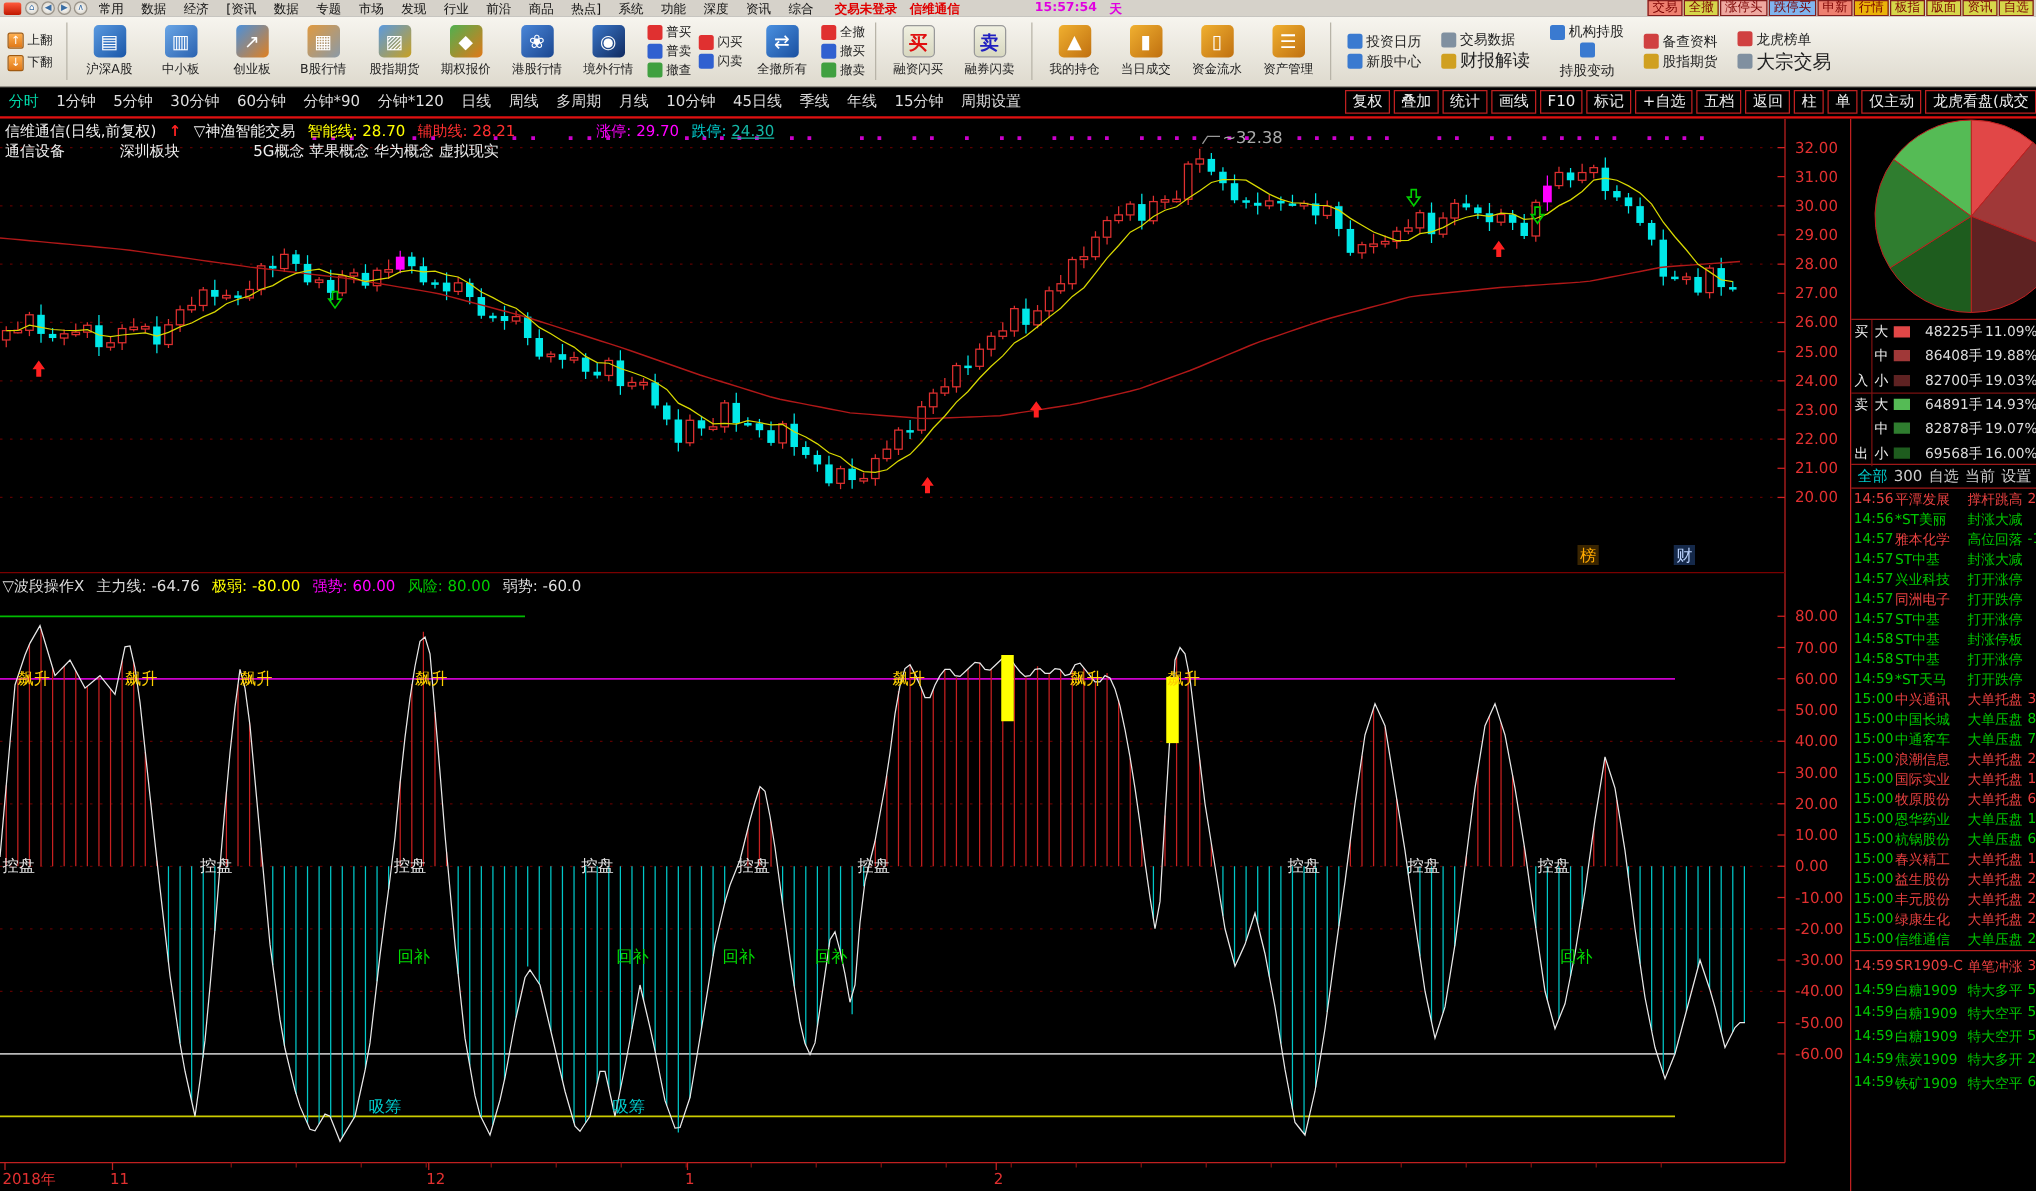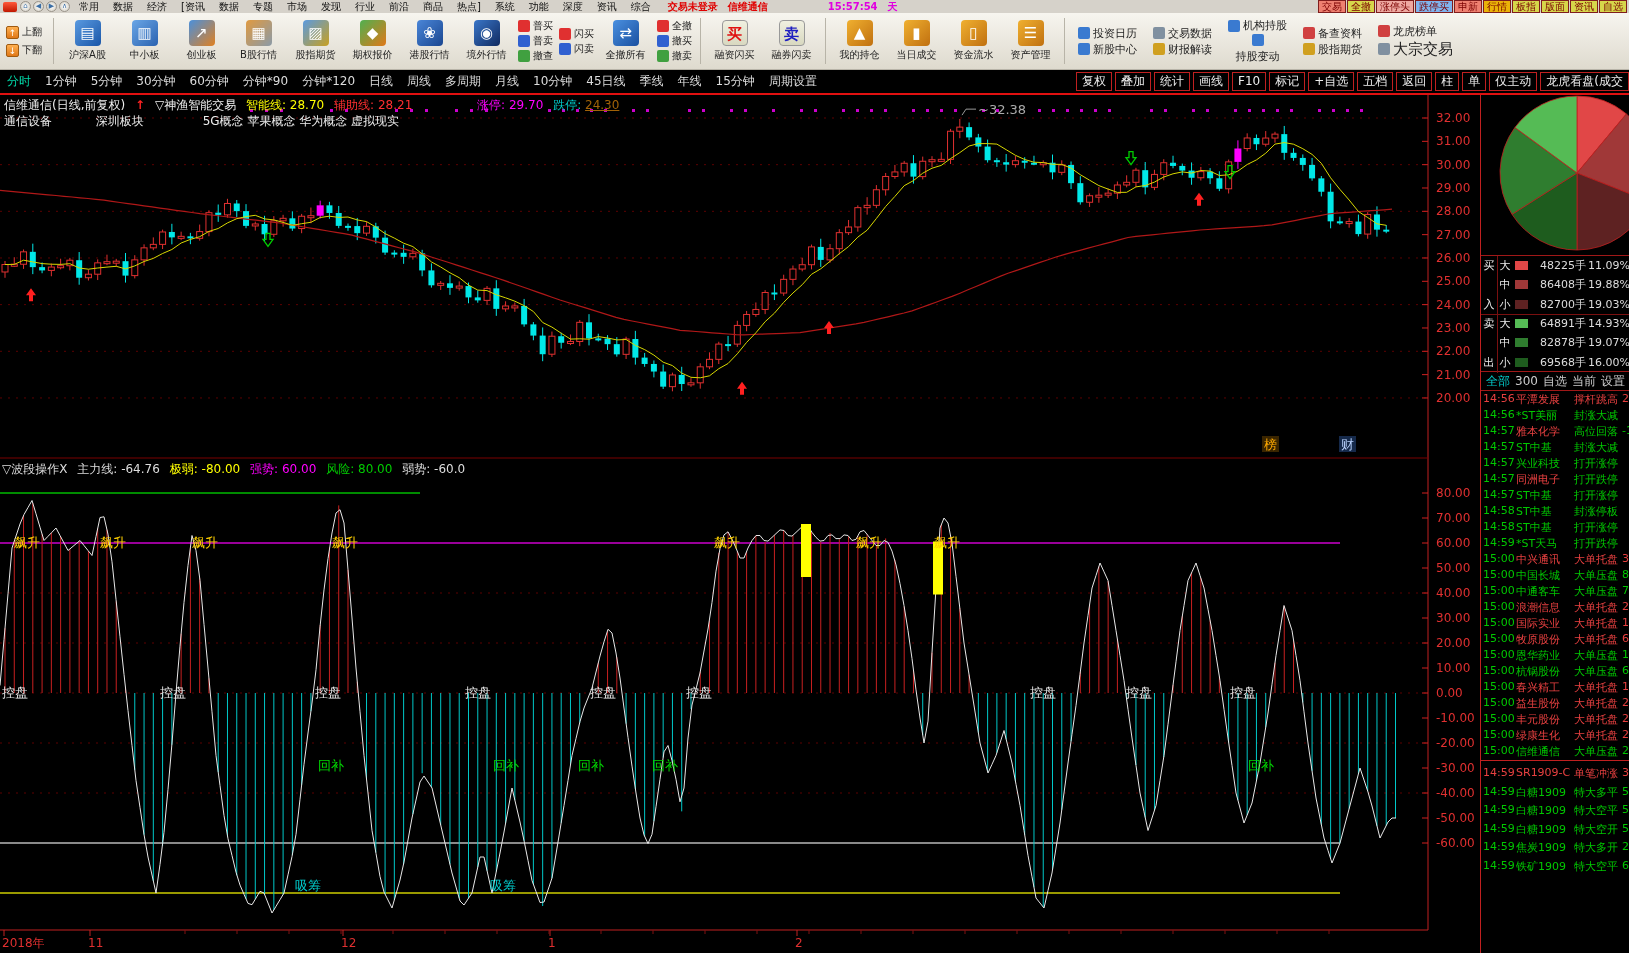--- a/index.html
+++ b/index.html
@@ -236,21 +236,21 @@
         <div class="minibtn" style="font-size: 11px;">
           <span class="miniico" style="background: rgb(58, 122, 208);"></span>
           <span>新股中心</span>
         </div>
       </div>
       <div class="minicol" style="margin: 0px 8px;">
         <div class="minibtn" style="font-size: 11px;">
           <span class="miniico" style="background: rgb(128, 144, 160);"></span>
           <span>交易数据</span>
         </div>
-        <div class="minibtn" style="font-size: 11px;">
+        <div class="minibtn" style="font-size: 14px;">
           <span class="miniico" style="background: rgb(208, 160, 32);"></span>
           <span>财报解读</span>
         </div>
       </div>
       <div class="minicol" style="margin: 0px 8px;">
         <div class="minibtn" style="font-size: 11px;">
           <span class="miniico" style="background: rgb(58, 122, 208);"></span>
           <span>机构持股</span>
         </div>
         <div class="minibtn" style="font-size: 11px; flex-direction: column;">
@@ -321,21 +321,21 @@
     <span class="hseg" style="color:#eee;">信维通信(日线,前复权)</span>
     <span class="hseg" style="color:#ff2222;font-weight:bold;">↑</span>
     <span class="hseg" style="color:#eee;">▽神渔智能交易</span>
     <span style="color:#ffff00;">智能线:</span>
     <span class="hseg" style="color:#ffff00;">28.70</span>
     <span style="color:#ff3030;">辅助线:</span>
     <span class="hseg" style="color:#ff3030;">28.21</span>
     <span style="color:#ff00ff;margin-left:55px;">涨停:</span>
     <span class="hseg" style="color:#ff00ff;text-align:center;">29.70</span>
     <span style="color:#00cccc;">跌停:</span>
-    <span style="color:#a16207;text-decoration:underline;">24.30</span>
+    <span style="color:#14b8a6;text-decoration:underline;">24.30</span>
   </div>
   <div class="hline2">
     <span style="margin-right:40px;">通信设备</span>
     <span style="margin-right:55px;">深圳板块</span>
     <span>5G概念 苹果概念 华为概念 虚拟现实</span>
   </div>
   <div class="hline3">
     <span class="hseg" style="color:#ddd;">▽波段操作X</span>
     <span style="color:#ddd;">主力线:</span>
     <span class="hseg" style="color:#ddd;">-64.76</span>

